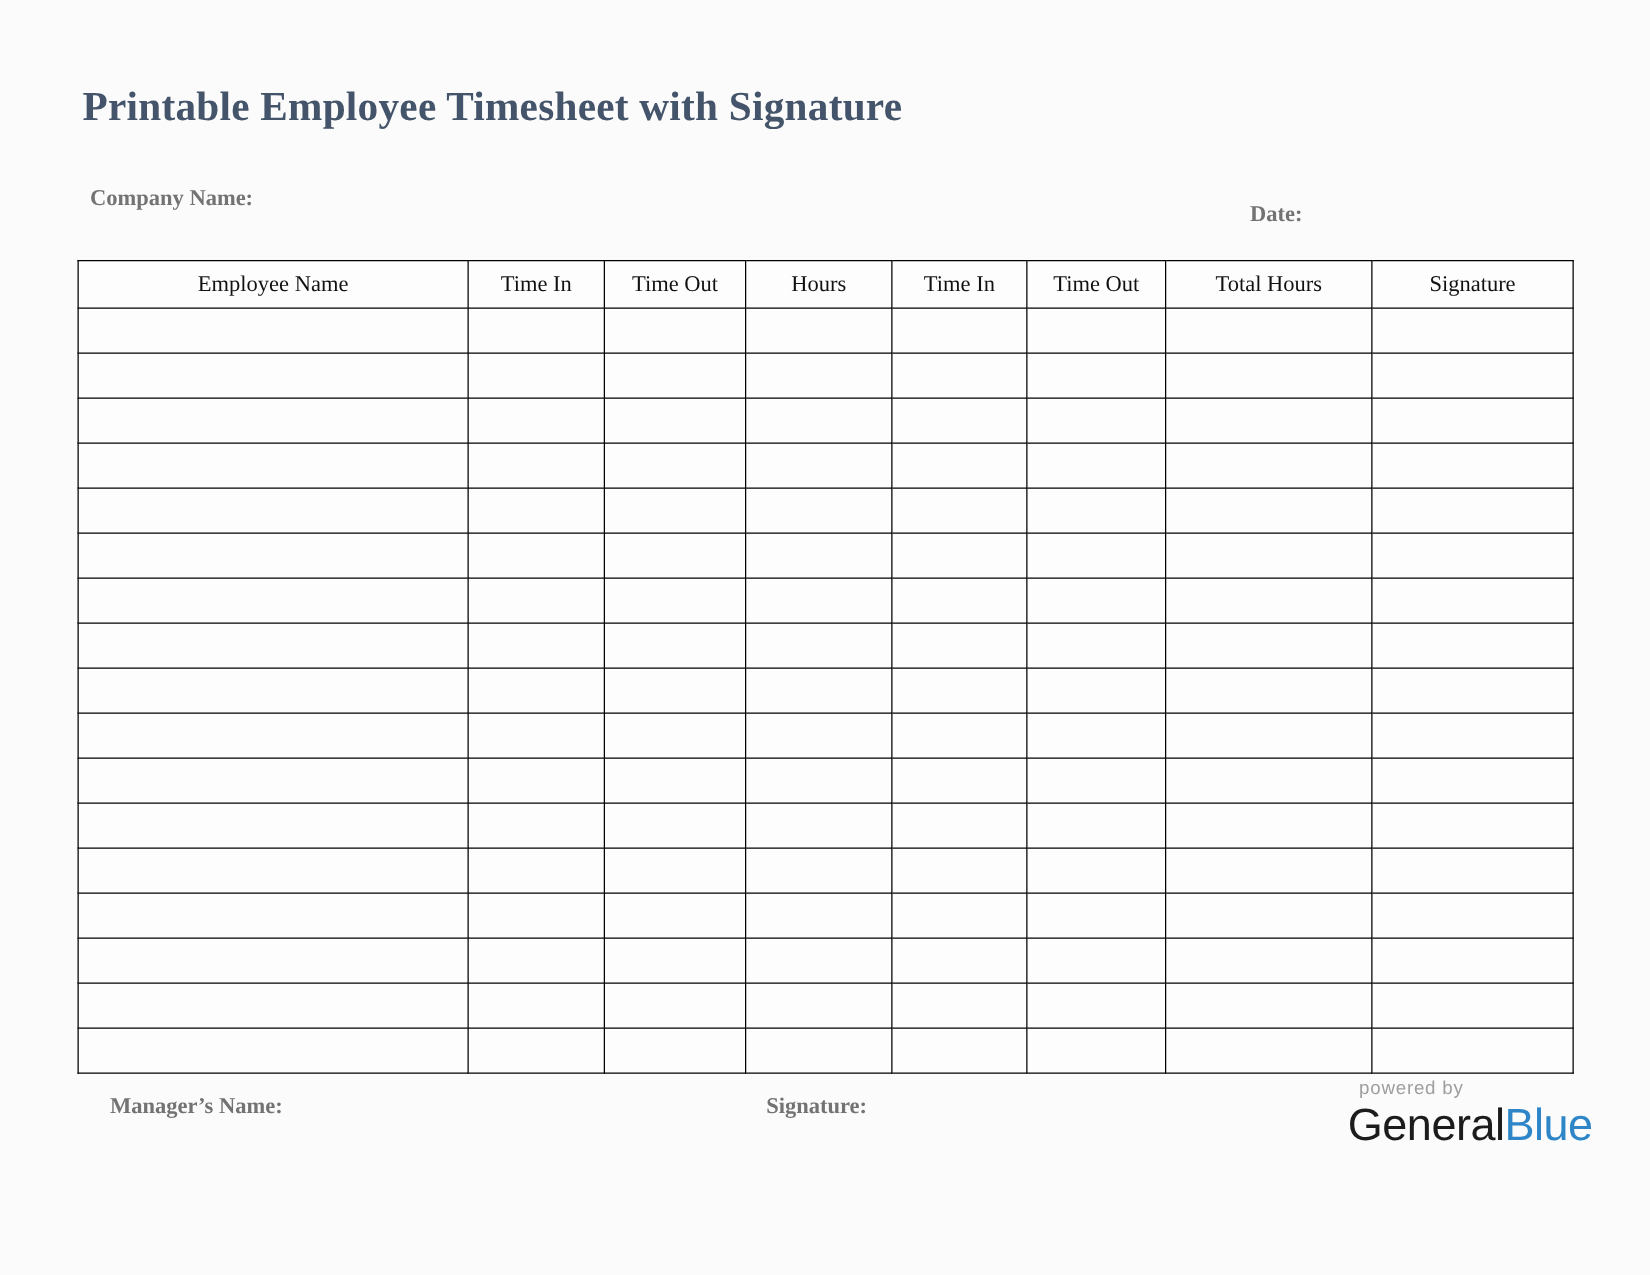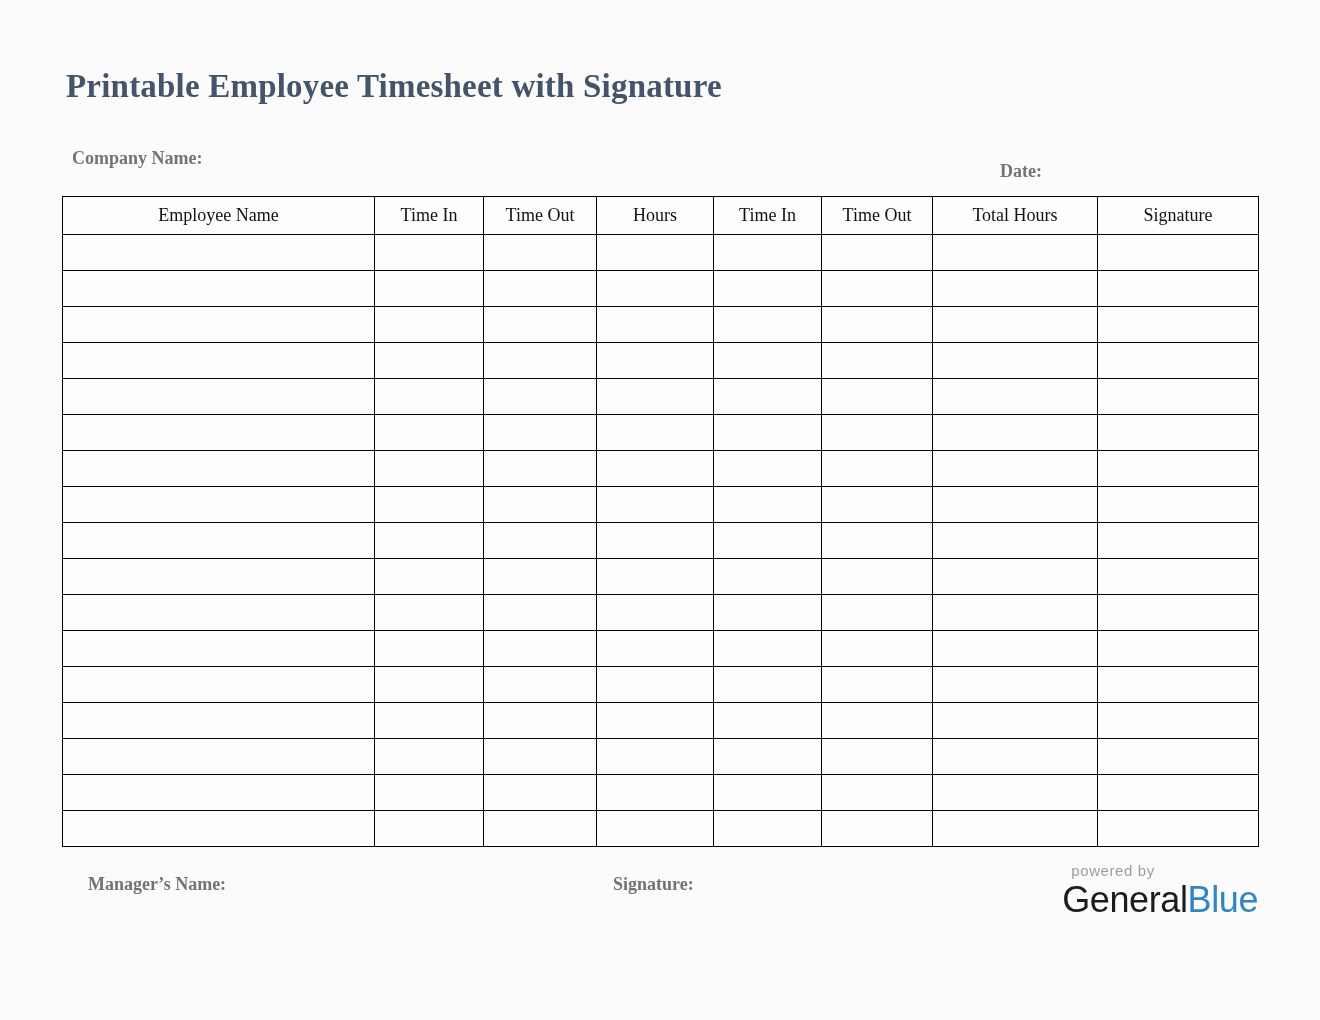--- a/index.html
+++ b/index.html
@@ -35,21 +35,21 @@
     white-space: nowrap;
   }
   .company-label { left: 72px;  top: 148px; }
   .date-label    { left: 1000px; top: 161px; }
   .manager-label   { left: 72px;  top: 874px; margin-left: 16px; }
   .signature-label { left: 613px; top: 874px; font-family: Liberation Serif, serif; }
 
   table.timesheet {
     position: absolute;
     left: 62px;
-    top: 196px;
+    top: 208px;
     width: 1196px;
     border-collapse: collapse;
     table-layout: fixed;
   }
   table.timesheet th,
   table.timesheet td {
     border: 1.5px solid #000;
     padding: 0;
     box-sizing: border-box;
     background: #fdfdfd;
@@ -69,21 +69,21 @@
   table.timesheet th:nth-child(3), table.timesheet td:nth-child(3) { width: 113px; }
   table.timesheet th:nth-child(4), table.timesheet td:nth-child(4) { width: 117px; }
   table.timesheet th:nth-child(5), table.timesheet td:nth-child(5) { width: 108px; }
   table.timesheet th:nth-child(6), table.timesheet td:nth-child(6) { width: 111px; }
   table.timesheet th:nth-child(7), table.timesheet td:nth-child(7) { width: 165px; }
   table.timesheet th:nth-child(8), table.timesheet td:nth-child(8) { width: 161px; }
 
   .brand {
     position: absolute;
     top: 863px;
-    right: 62px;
+    right: 46px;
     font-family: "Liberation Sans", sans-serif;
     text-align: left;
     line-height: 1.05;
   }
   .brand .powered {
     font-size: 15px;
     color: #9e9e9e;
     letter-spacing: 0.6px;
     padding-left: 9px;
     margin-bottom: 2px;

